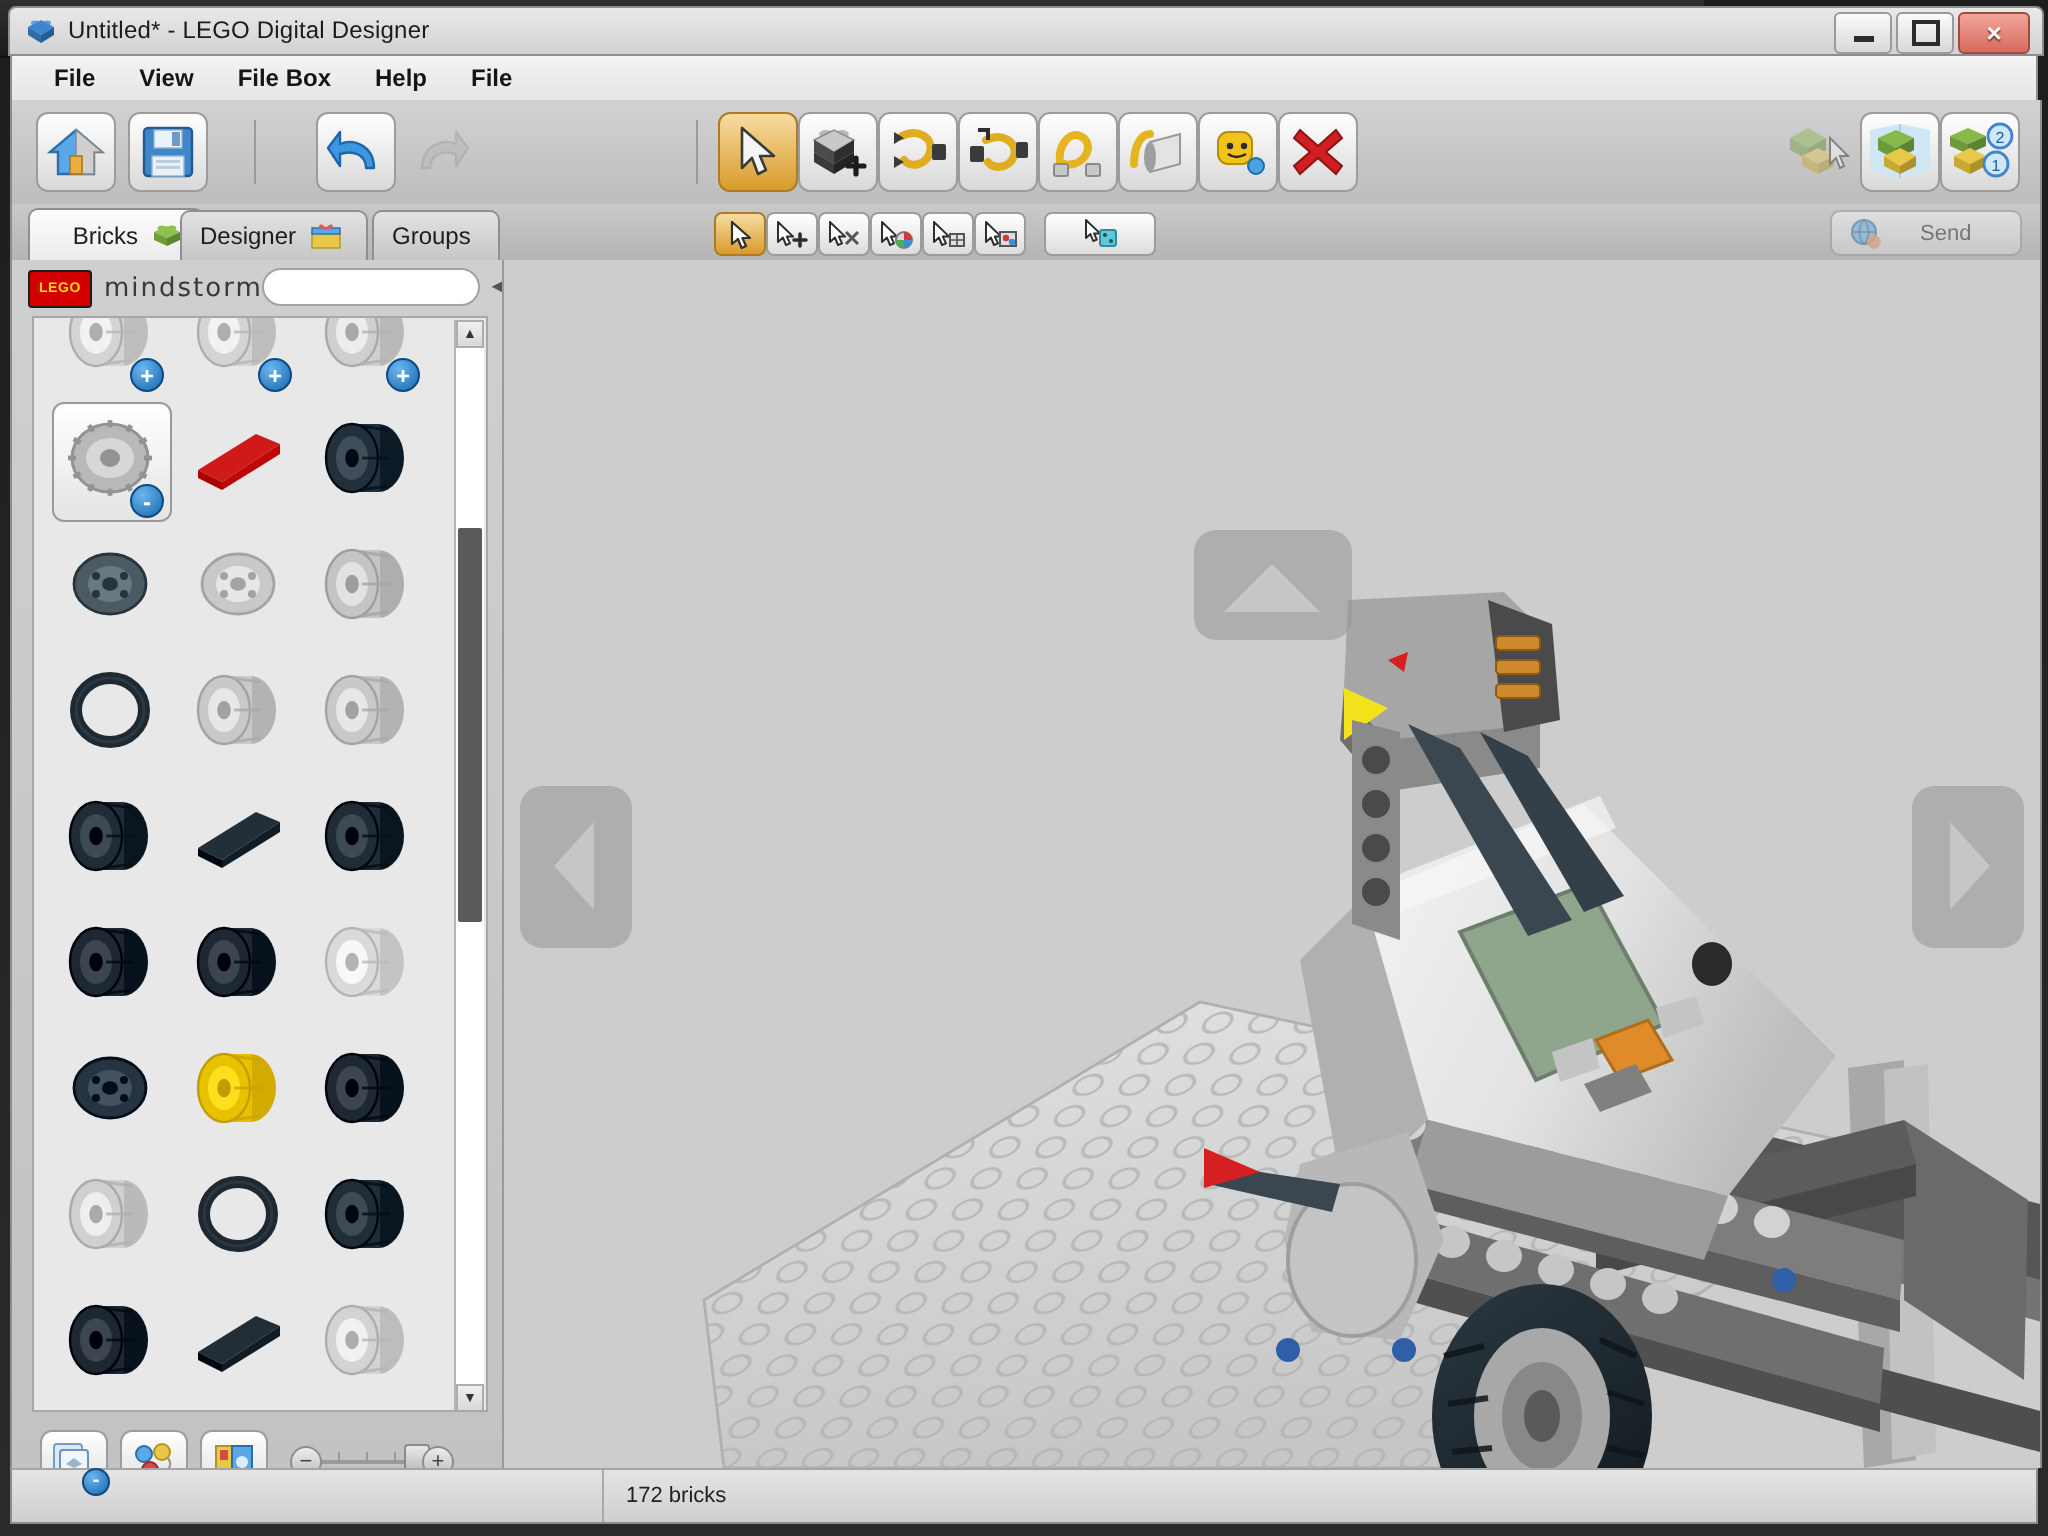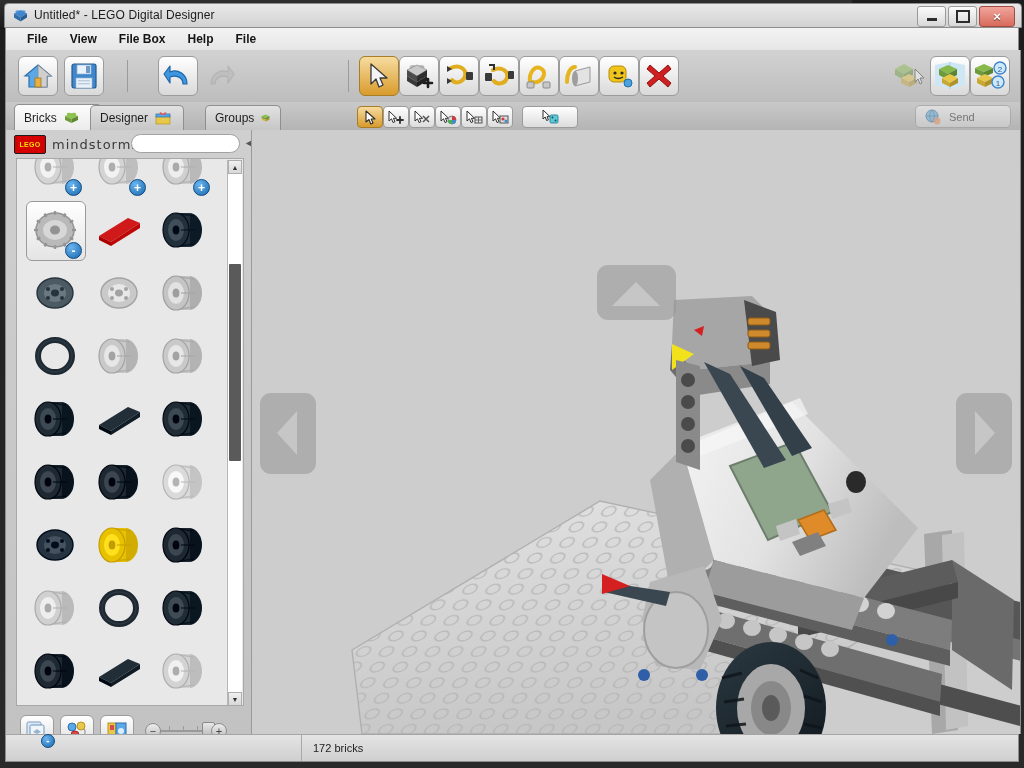--- a/index.html
+++ b/index.html
@@ -64,21 +64,21 @@
     display:flex;align-items:center;gap:7px;padding:0 9px;box-sizing:border-box;
     font-size:12px;color:#1d1d1d;}
   .tab.on{background:linear-gradient(#fcfcfc,#ececec);top:2px;height:26px;}
   .subbtn{position:absolute;top:4px;width:26px;height:22px;border-radius:4px;
     border:1px solid #9c9c9c;background:linear-gradient(#ffffff,#dcdcdc);
     box-sizing:border-box;display:flex;align-items:center;justify-content:center;}
   .subbtn.active{background:linear-gradient(#f6dca0,#d99b2c);border-color:#a87d25;}
   .sendbtn{position:absolute;right:9px;top:3px;width:96px;height:23px;
     border-radius:5px;border:1px solid #9f9f9f;
     background:linear-gradient(#eeeeee,#d4d4d4);opacity:.62;
-    display:flex;align-items:center;gap:7px;padding-left:9px;box-sizing:border-box;}
+    display:flex;align-items:center;gap:18px;padding-left:9px;box-sizing:border-box;}
   .sendbtn span{font-size:11px;color:#4a4a4a;}
 
   
   .palette{position:absolute;left:5px;top:130px;width:246px;height:604px;
     background:linear-gradient(#cfcfcf,#c2c2c2);
     border-left:1px solid #8d8d8d;box-sizing:border-box;}
   .pal-head{position:absolute;left:0;top:0;width:246px;height:28px;
     display:flex;align-items:center;}
   .lego-mark{margin-left:8px;width:30px;height:17px;background:#d40000;
     border:1px solid #1d1d1d;border-radius:2px;
@@ -312,39 +312,39 @@
           <path d="M21 17 L13 21 L13 26 L21 22 Z" fill="#b09128"></path>
         <circle cx="28" cy="7" r="6" fill="#cfe8f8" stroke="#3f86cc" stroke-width="1.4"></circle>
         <text x="28" y="10.5" font-size="8" text-anchor="middle" fill="#1e5f9e" font-family="Liberation Sans, sans-serif">2</text>
         <circle cx="26" cy="21" r="6" fill="#cfe8f8" stroke="#3f86cc" stroke-width="1.4"></circle>
         <text x="26" y="24.5" font-size="8" text-anchor="middle" fill="#1e5f9e" font-family="Liberation Sans, sans-serif">1</text>
       </svg>
     </div>
   </div>
 
   <div class="tabstrip">
-    <div class="tab on" style="left:8px;width:88px;">
+    <div class="tab on" style="left:8px;width:88px;justify-content:flex-end;">
       <span>Bricks</span>
       <svg width="16" height="13" viewBox="0 0 16 13">
         <ellipse cx="5" cy="3" rx="2.2" ry="1.3" fill="#8ec24f"></ellipse>
           <ellipse cx="10" cy="3" rx="2.2" ry="1.3" fill="#8ec24f"></ellipse>
         <path d="M1 5 L7.5 2 L14 5 L7.5 8 Z" fill="#8ec24f"></path>
           <path d="M1 5 L7.5 8 L7.5 12 L1 9 Z" fill="#6f9d3a"></path>
           <path d="M14 5 L7.5 8 L7.5 12 L14 9 Z" fill="#5d8730"></path>
       </svg>
     </div>
     <div class="tab" style="left:84px;width:94px;">
       <span>Designer</span>
       <svg width="17" height="14" viewBox="0 0 17 14">
         <rect x="1" y="5" width="14" height="8" fill="#e8c84a" stroke="#b4941f" stroke-width=".7"></rect>
         <rect x="1" y="3" width="14" height="3" fill="#5aa8e8" stroke="#2d6ea8" stroke-width=".7"></rect>
         <path d="M8 3 C5 -1 2 3 8 4 C14 3 11 -1 8 3" fill="#e05a5a"></path>
       </svg>
     </div>
-    <div class="tab" style="left:180px;width:76px;margin-left:19px;">
+    <div class="tab" style="left:180px;width:64px;">
       <span>Groups</span>
       <svg width="16" height="14" viewBox="0 0 16 14">
         <path d="M1 4 L7.5 1 L14 4 L7.5 7 Z" fill="#8ec24f"></path>
           <path d="M1 4 L7.5 7 L7.5 10 L1 7 Z" fill="#6f9d3a"></path>
           <path d="M14 4 L7.5 7 L7.5 10 L14 7 Z" fill="#5d8730"></path>
         <path d="M1 7 L7.5 10 L7.5 13 L1 10 Z" fill="#d8b63f"></path>
           <path d="M14 7 L7.5 10 L7.5 13 L14 10 Z" fill="#b4941f"></path>
       </svg>
     </div>
 

